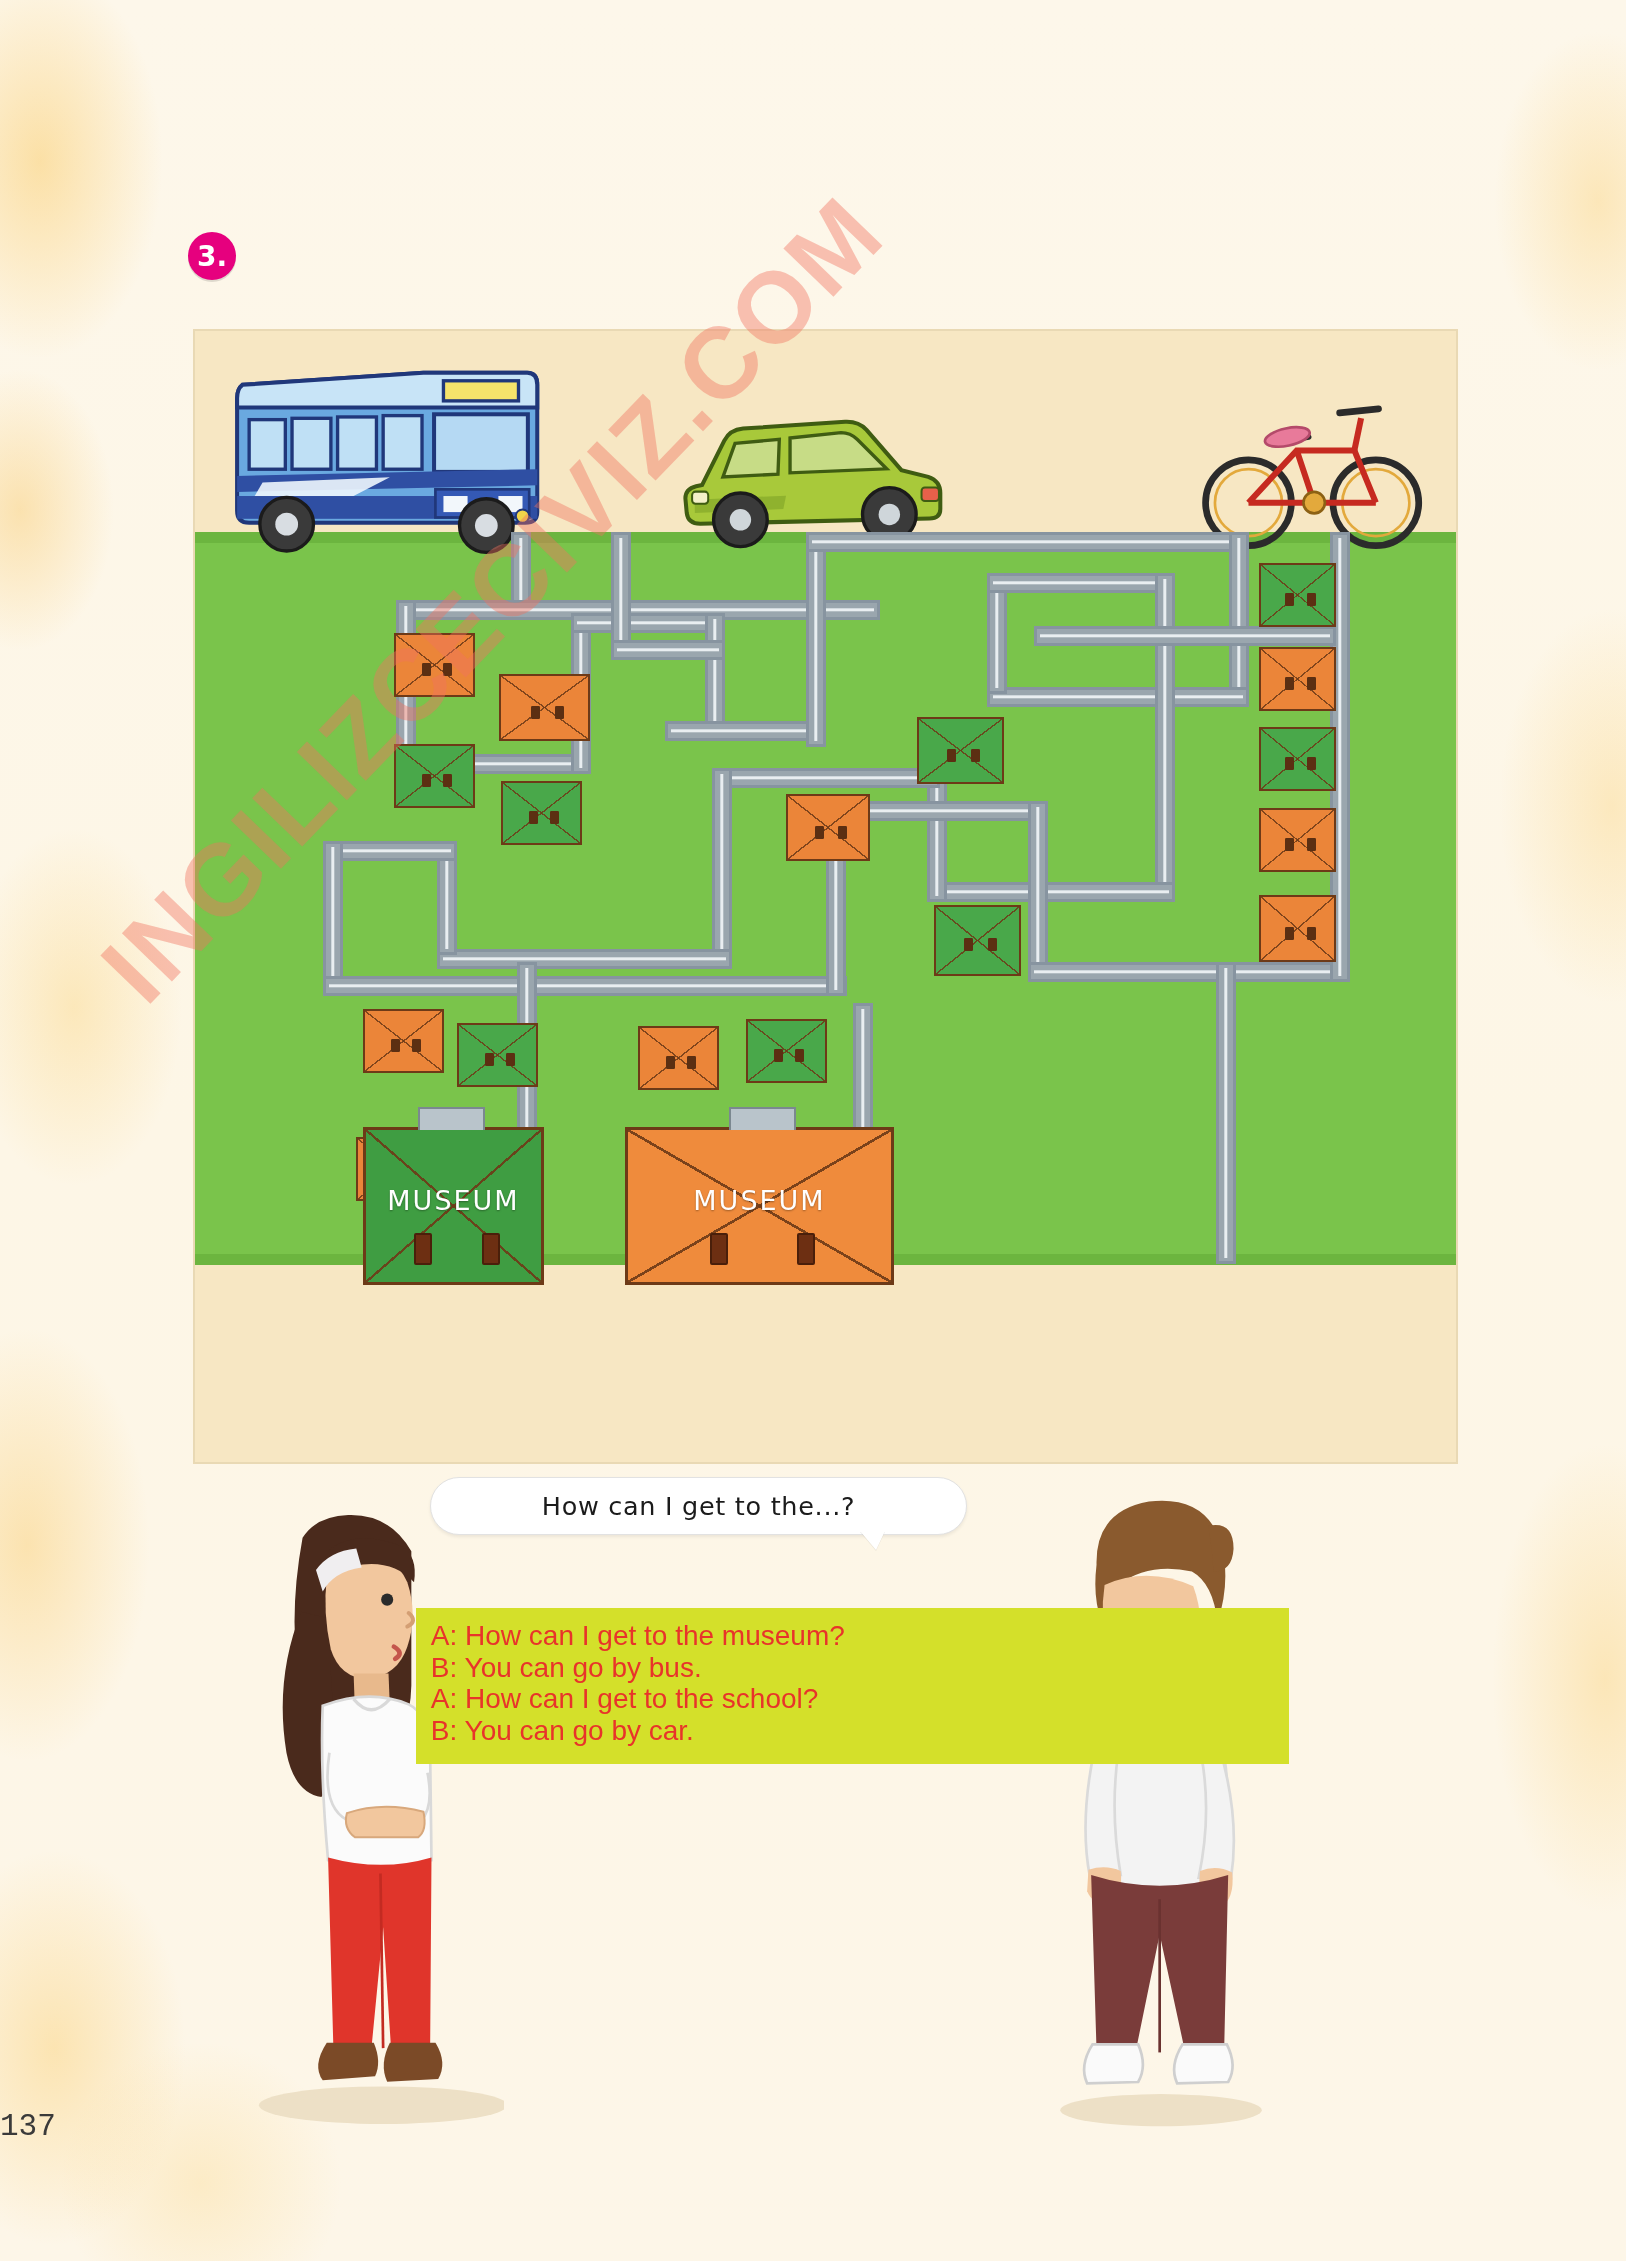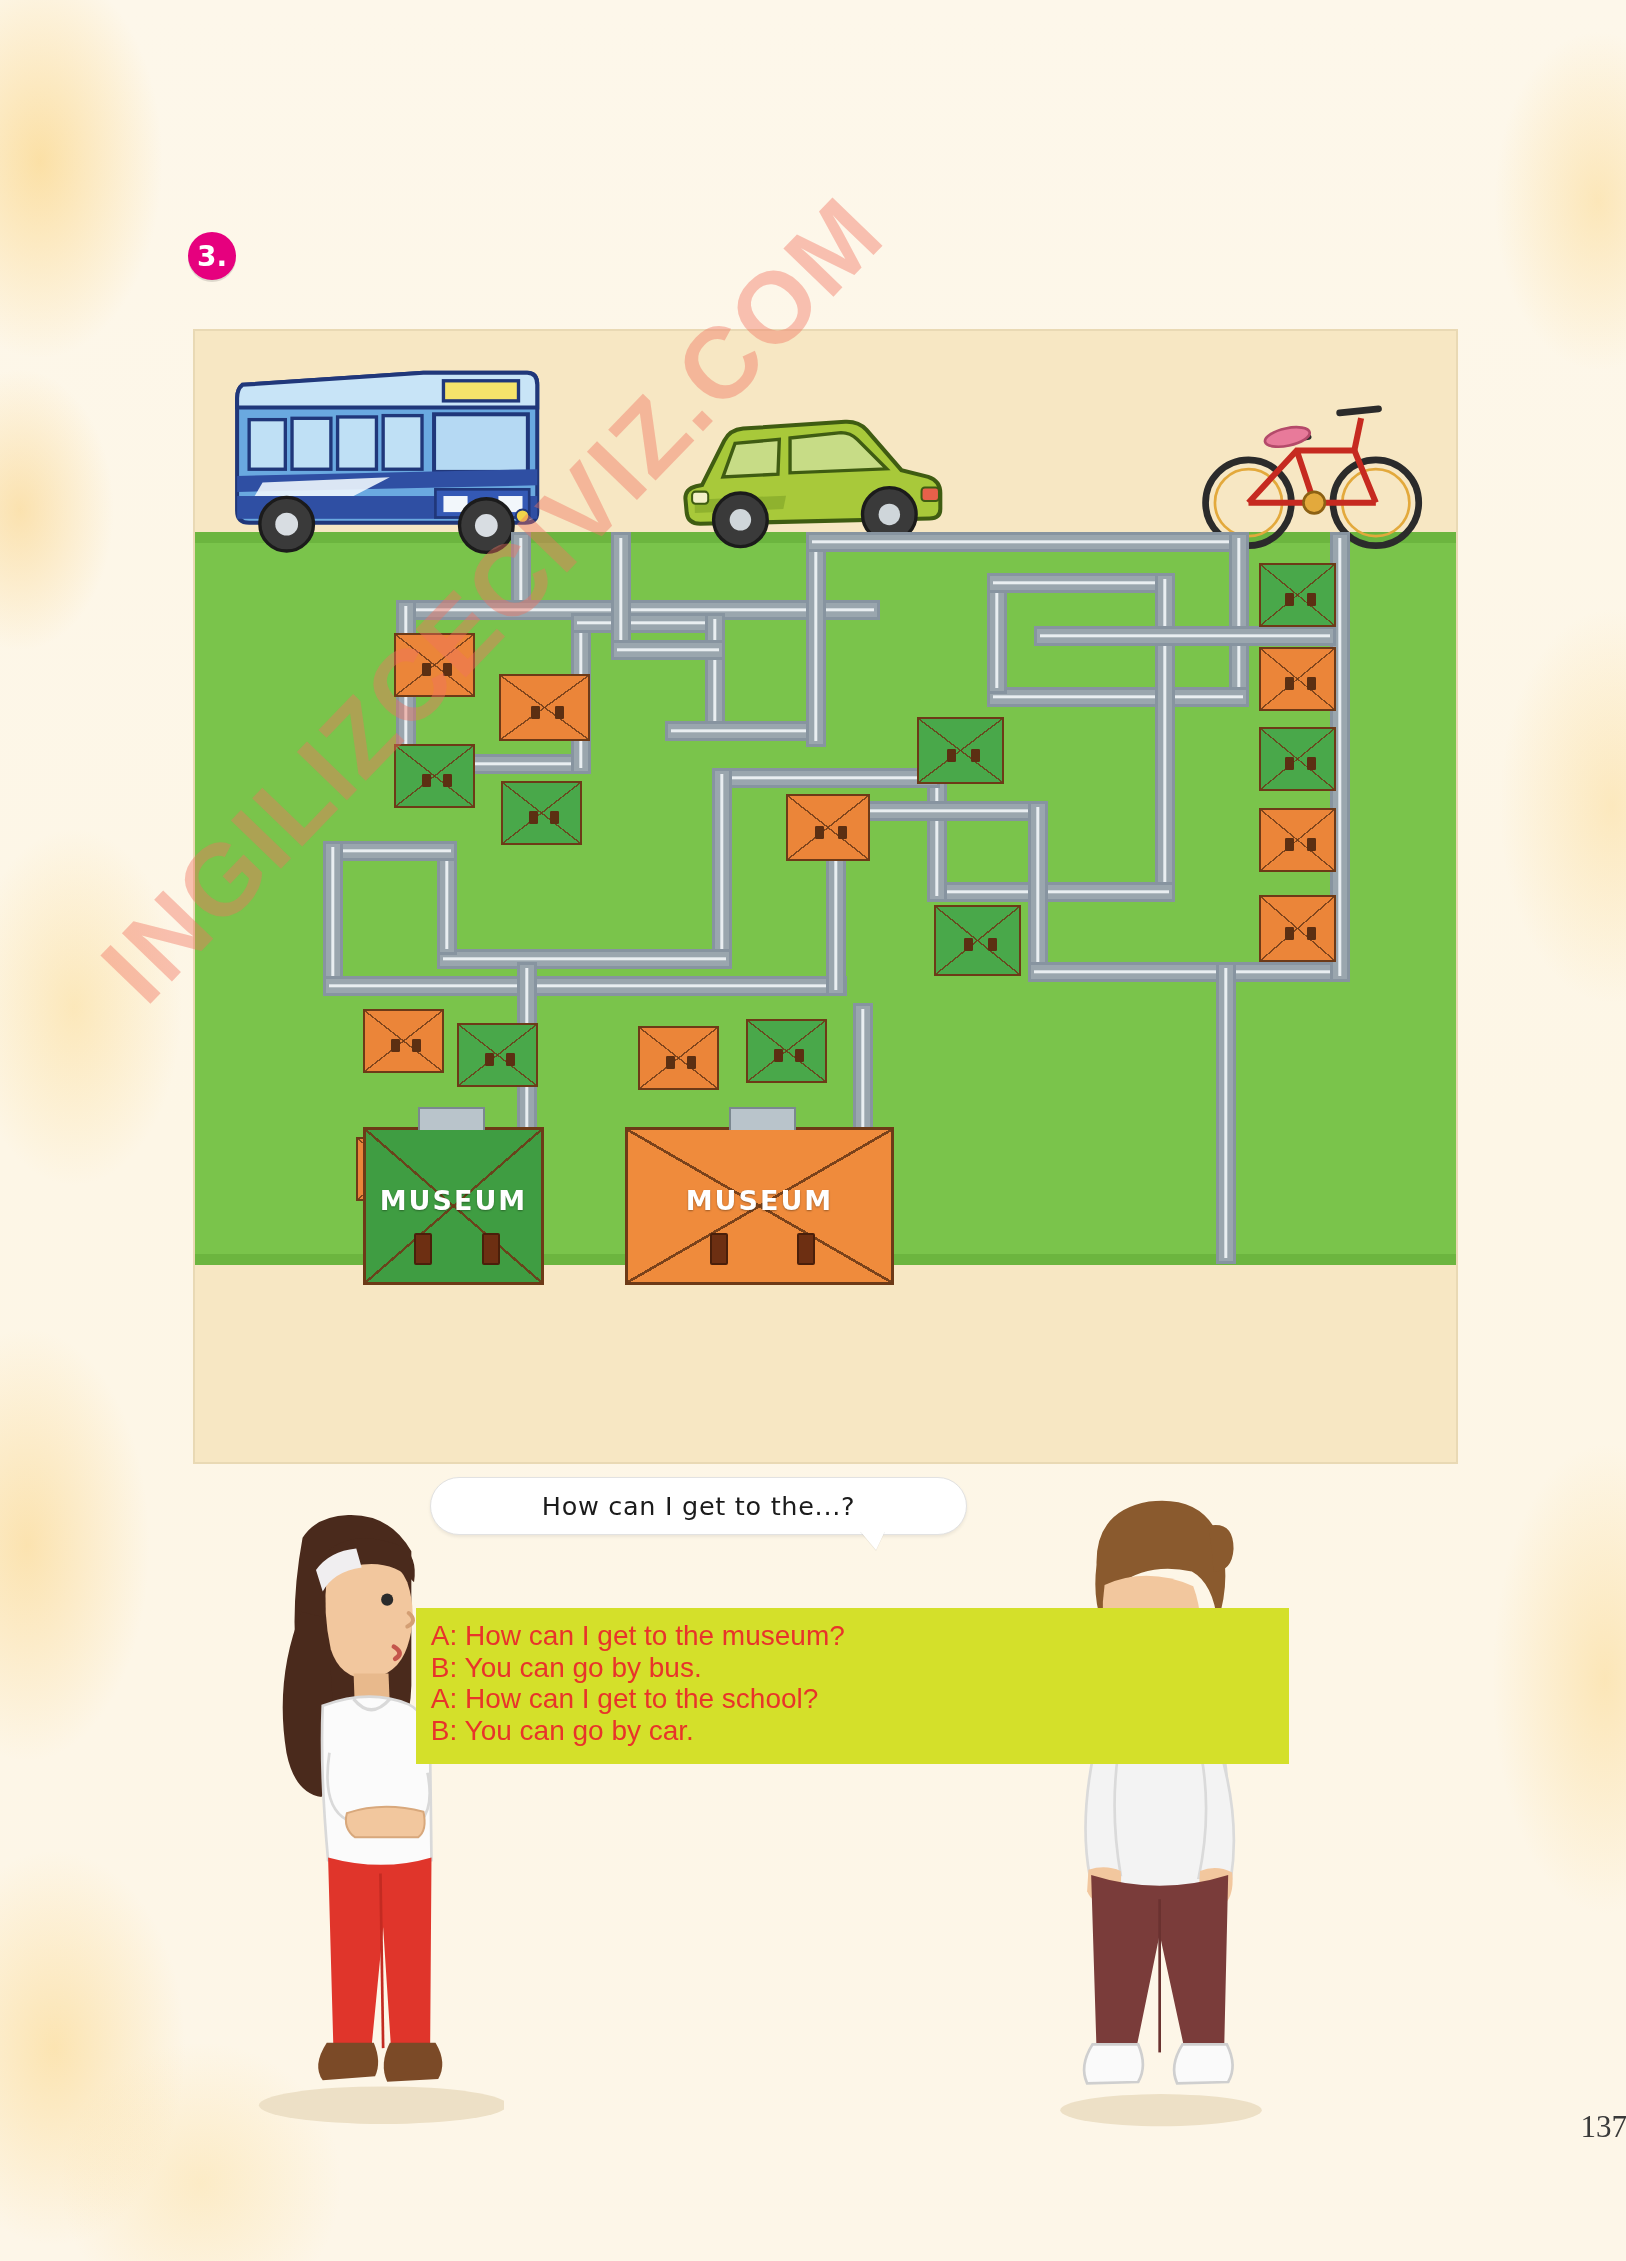--- a/index.html
+++ b/index.html
@@ -160,21 +160,21 @@
       linear-gradient(to bottom left, transparent 49.5%, rgba(109,58,23,0.9) 49.5%, rgba(109,58,23,0.9) 50.5%, transparent 50.5%);
   }
   .landmark-label {
     position: absolute;
     left: 0; right: 0;
     top: 46%;
     transform: translateY(-50%);
     text-align: center;
     color: #ffffff;
     font-family: "DejaVu Sans", sans-serif;
-    font-weight: bold;
+    font-weight: normal;
     font-size: 27px;
     letter-spacing: 2px;
     text-shadow: 0 1.3px 2px rgba(0,0,0,0.35);
     z-index: 3;
   }
   .landmark .door {
     position: absolute;
     width: 17.5px; height: 32px;
     background: #6d2f12;
     border: 2px solid #4a1f0a;
@@ -244,22 +244,22 @@
 
   
   #girl { position: absolute; left: 222px; top: 1457px; width: 282px; height: 672px; z-index: 35; }
   #boy  { position: absolute; left: 1048px; top: 1464px; width: 222px; height: 665px; z-index: 25; }
 
   
   #page-number {
     position: absolute;
     left: 0; right: 0;
     top: 2109px;
-    text-align: right;
-    font-family: Liberation Serif, serif;
+    text-align: left;
+    font-family: Liberation Mono, monospace;
     font-size: 31px;
     color: #3a3a3a;
     z-index: 20;
   }
 </style>
 </head>
 <body>
 
 <div id="page-bg"></div>
 

